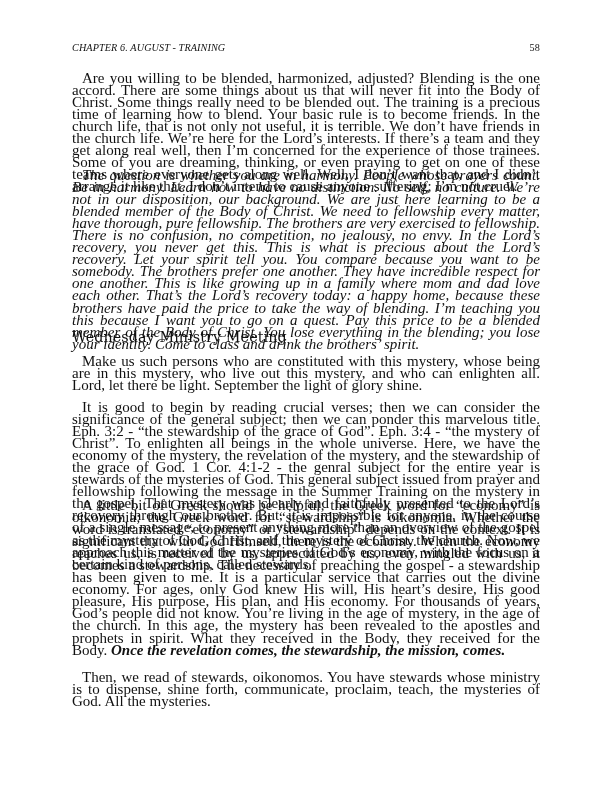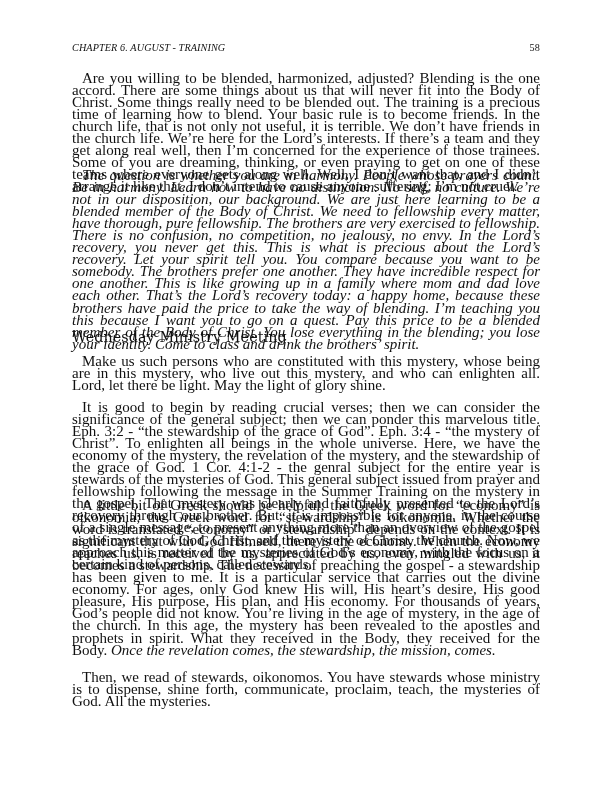--- a/index.html
+++ b/index.html
@@ -17,21 +17,21 @@
   .header .page-num {
     position: absolute; right: 0; top: 0; font-style: normal; text-align: center;
   }
   .para {
     position: absolute; left: 0; width: 468px;
     font-family: "Liberation Serif", serif;
     font-size: 15px; line-height: 12.05px;
     text-align: justify; text-indent: 10px;
     margin: 0;
   }
-  .para em { font-style: italic; }
+  .para em { font-style: italic; font-weight: bold; }
   .section-title {
     position: absolute; left: 0; top: 329px; margin: 0;
     font-family: "DejaVu Serif", serif;
     font-weight: normal; font-size: 14.3px; letter-spacing: 0.1px;
   }
   #p1 { top: 72px; }
   #p2 { top: 169px; font-style: italic; }
   #p3 { top: 355px; }
   #p4 { top: 401px; }
   #p5 { top: 499px; }
@@ -44,17 +44,17 @@
   <div class="header">
     <span>CHAPTER 6.  AUGUST - TRAINING</span>
     <span class="page-num">58</span>
   </div>
 
   <p class="para" id="p1">Are you willing to be blended, harmonized, adjusted? Blending is the one accord. There are some things about us that will never fit into the Body of Christ. Some things really need to be blended out. The training is a precious time of learning how to blend. Your basic rule is to become friends. In the church life, that is not only not useful, it is terrible. We don’t have friends in the church life. We’re here for the Lord’s interests. If there’s a team and they get along real well, then I’m concerned for the experience of those trainees. Some of you are dreaming, thinking, or even praying to get on one of these teams where everyone gets along well. Well, I don’t want that, and I didn’t arrange it like that. I don’t intend to cause anyone suffering; I’m not cruel.</p>
   <p class="para" id="p2">The question is whether you are in harmony. People whose prayers count. Be in harmony. Learn how to have no distinction. No self, no culture. We’re not in our disposition, our background. We are just here learning to be a blended member of the Body of Christ. We need to fellowship every matter, have thorough, pure fellowship. The brothers are very exercised to fellowship. There is no confusion, no competition, no jealousy, no envy. In the Lord’s recovery, you never get this. This is what is precious about the Lord’s recovery. Let your spirit tell you. You compare because you want to be somebody. The brothers prefer one another. They have incredible respect for one another. This is like growing up in a family where mom and dad love each other. That’s the Lord’s recovery today: a happy home, because these brothers have paid the price to take the way of blending. I’m teaching you this because I want you to go on a quest. Pay this price to be a blended member of the Body of Christ. You lose everything in the blending; you lose your identity. Come to class and drink the brothers’ spirit.</p>
 
   <h2 class="section-title">Wednesday Ministry Meeting</h2>
 
-  <p class="para" id="p3">Make us such persons who are constituted with this mystery, whose being are in this mystery, who live out this mystery, and who can enlighten all. Lord, let there be light. May the light of glory shine.</p>
+  <p class="para" id="p3">Make us such persons who are constituted with this mystery, whose being are in this mystery, who live out this mystery, and who can enlighten all. Lord, let there be light. September the light of glory shine.</p>
   <p class="para" id="p4">It is good to begin by reading crucial verses; then we can consider the significance of the general subject; then we can ponder this marvelous title. Eph. 3:2 - “the stewardship of the grace of God”. Eph. 3:4 - “the mystery of Christ”. To enlighten all beings in the whole universe. Here, we have the economy of the mystery, the revelation of the mystery, and the stewardship of the grace of God. 1 Cor. 4:1-2 - the genral subject for the entire year is stewards of the mysteries of God. This general subject issued from prayer and fellowship following the message in the Summer Training on the mystery in the gospel. That mystery was clearly and faithfully presented to the Lord’s recovery through our brother. But, it is impossible for anyone, in the course of a single message, to present anything more than an overview of the gospel as the mystery of God, Christ, and the mystery of Christ, the church. Now, we approach this matter of the mysteries of God’s economy, with the focus on a certain kind of persons, called stewards.</p>
   <p class="para" id="p5"><span>A little bit of Greek should be helpful; the Greek word for “economy” is oikonomia; the Greek word for “stewardship” is oikonomia. Whether the word is translated “economy” or “stewardship” depends on the context. It is significant that with God Himself, there is the economy. When the economy reaches us, is received by us, appreciated by us, even mingled with us, it becomes a stewardship. The necessity of preaching the gospel - a stewardship has been given to me. It is a particular service that carries out the divine economy. For ages, only God knew His will, His heart’s desire, His good pleasure, His purpose, His plan, and His economy. For thousands of years, God’s people did not know. You’re living in the age of mystery, in the age of the church. In this age, the mystery has been revealed to the apostles and prophets in spirit. What they received in the Body, they received for the Body. </span><em>Once the revelation comes, the stewardship, the mission, comes.</em></p>
   <p class="para" id="p6">Then, we read of stewards, oikonomos. You have stewards whose ministry is to dispense, shine forth, communicate, proclaim, teach, the mysteries of God. All the mysteries.</p>
 </div>
 
 </body></html>

